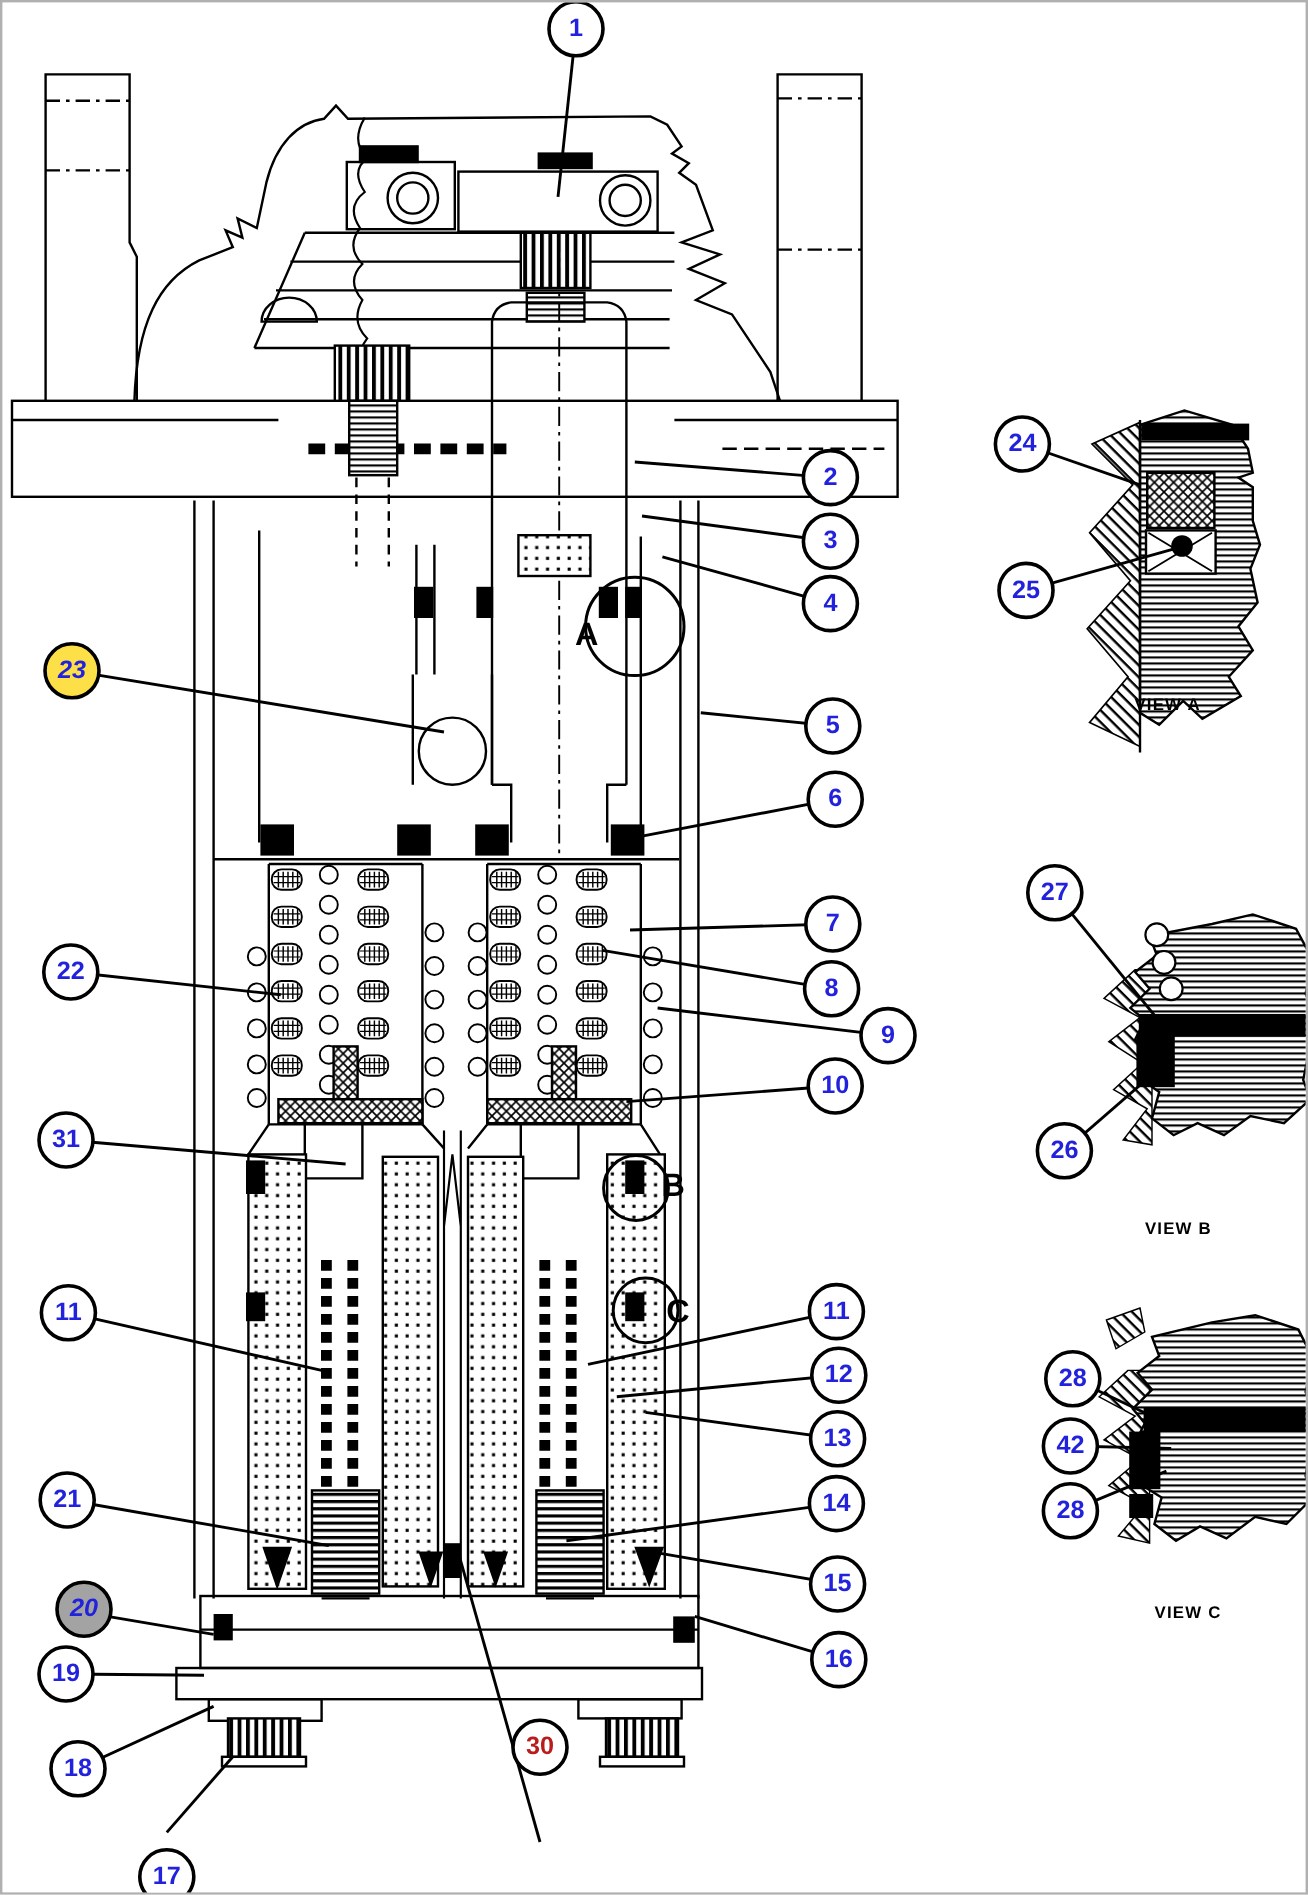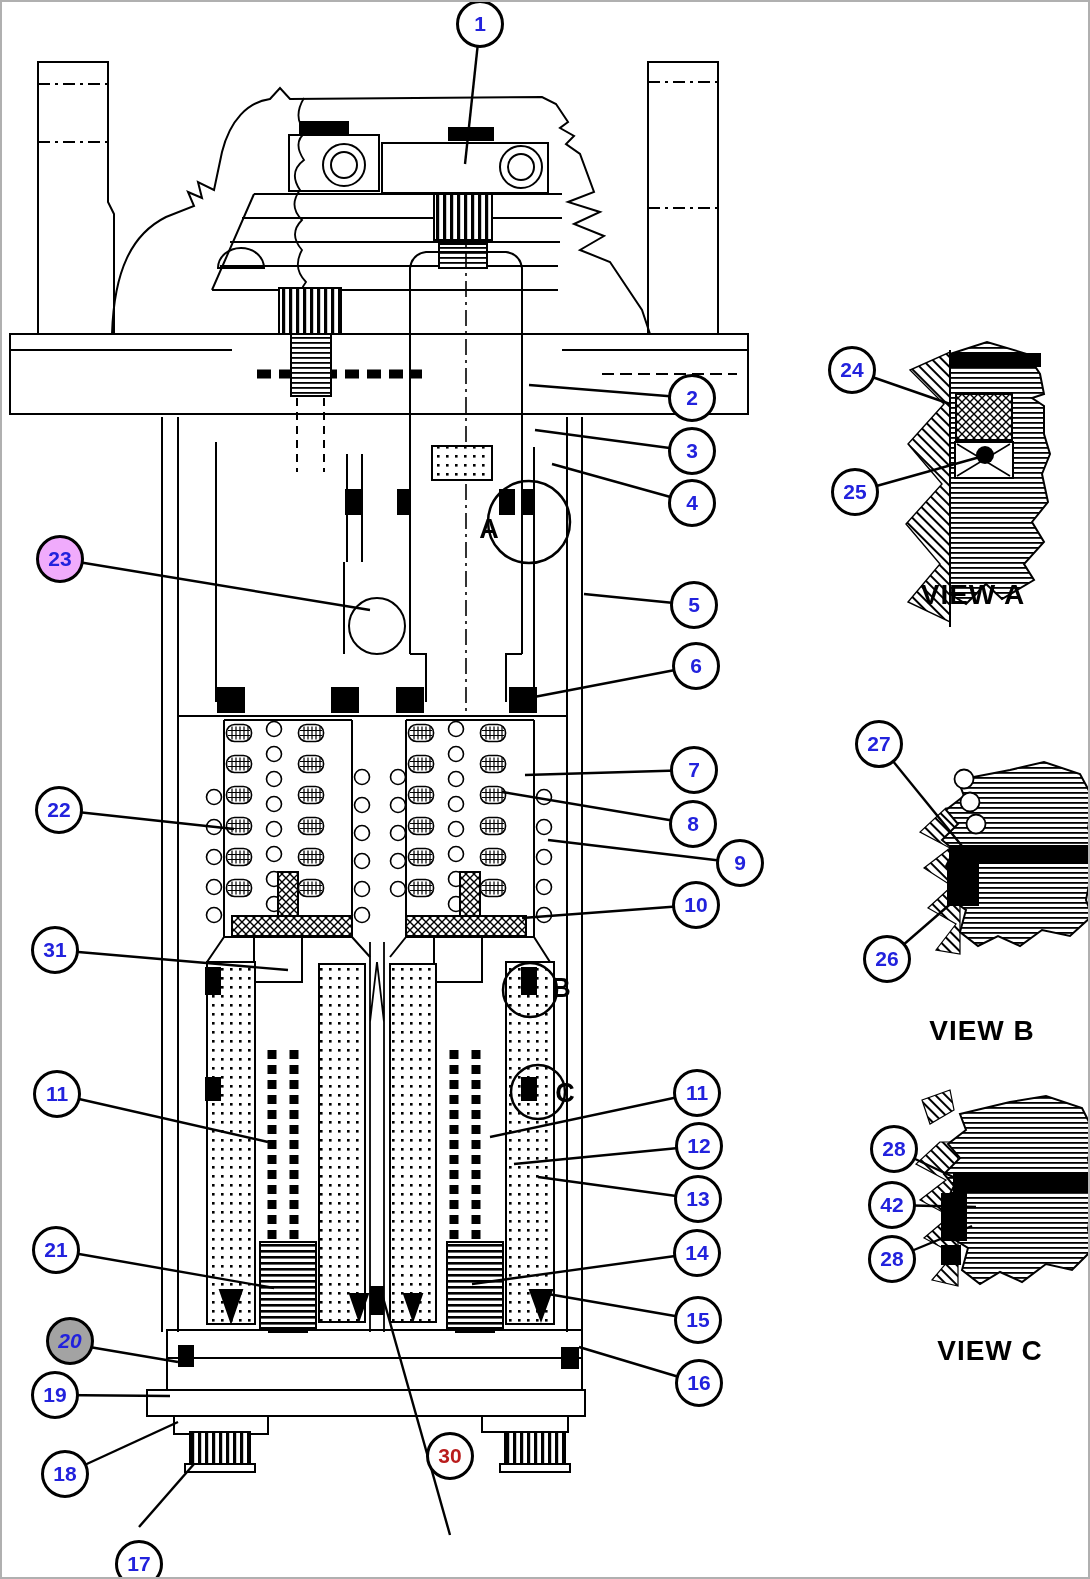--- a/index.html
+++ b/index.html
@@ -6,21 +6,21 @@
   #page{position:relative;width:1090px;height:1579px;background:#fff;
         border:2px solid #b0b0b0;box-sizing:border-box;overflow:hidden;
         font-family:"Liberation Sans",sans-serif;}
   #art-svg,#leader-lines{position:absolute;left:0;top:0;width:1090px;height:1579px;}
   #art-svg{z-index:1;} #leader-lines{z-index:2;}
   .balloon{position:absolute;z-index:3;width:42px;height:42px;border:3px solid #000;
            border-radius:50%;background:#fff;display:flex;align-items:center;justify-content:center;
            font-weight:bold;font-size:21px;transform:translate(-50%,-50%);
            font-family:"Liberation Sans",sans-serif;}
   .view-label{position:absolute;z-index:3;width:140px;text-align:center;color:#000;
-              font-weight:bold;font-size:28px;letter-spacing:1px;}
+              font-weight:bold;font-size:14px;letter-spacing:1px;}
   #view-a-label{left:901px;top:577px;}
   #view-b-label{left:910px;top:1013px;}
   #view-c-label{left:918px;top:1333px;}
   .marker-letter{position:absolute;z-index:3;color:#000;font-weight:bold;font-size:27px;
                  transform:translate(-50%,-50%);}
 </style>
 </head>
 <body>
 
 <div id="page">
@@ -363,21 +363,21 @@
     <div class="balloon" style="left: 691px; top: 822px; color: rgb(34, 34, 221); background: rgb(255, 255, 255); border-color: rgb(0, 0, 0);">8</div>
     <div class="balloon" style="left: 738px; top: 861px; color: rgb(34, 34, 221); background: rgb(255, 255, 255); border-color: rgb(0, 0, 0);">9</div>
     <div class="balloon" style="left: 694px; top: 903px; color: rgb(34, 34, 221); background: rgb(255, 255, 255); border-color: rgb(0, 0, 0);">10</div>
     <div class="balloon" style="left: 695px; top: 1091px; color: rgb(34, 34, 221); background: rgb(255, 255, 255); border-color: rgb(0, 0, 0);">11</div>
     <div class="balloon" style="left: 697px; top: 1144px; color: rgb(34, 34, 221); background: rgb(255, 255, 255); border-color: rgb(0, 0, 0);">12</div>
     <div class="balloon" style="left: 696px; top: 1197px; color: rgb(34, 34, 221); background: rgb(255, 255, 255); border-color: rgb(0, 0, 0);">13</div>
     <div class="balloon" style="left: 695px; top: 1251px; color: rgb(34, 34, 221); background: rgb(255, 255, 255); border-color: rgb(0, 0, 0);">14</div>
     <div class="balloon" style="left: 696px; top: 1318px; color: rgb(34, 34, 221); background: rgb(255, 255, 255); border-color: rgb(0, 0, 0);">15</div>
     <div class="balloon" style="left: 697px; top: 1381px; color: rgb(34, 34, 221); background: rgb(255, 255, 255); border-color: rgb(0, 0, 0);">16</div>
     <div class="balloon" style="left: 57px; top: 808px; color: rgb(34, 34, 221); background: rgb(255, 255, 255); border-color: rgb(0, 0, 0);">22</div>
-    <div class="balloon" style="left: 58px; top: 557px; color: rgb(34, 34, 221); background: #f0abfc; border-color: rgb(0, 0, 0);">23</div>
+    <div class="balloon" style="left: 58px; top: 557px; color: rgb(34, 34, 221); background: #fde047; border-color: rgb(0, 0, 0); font-style: italic;">23</div>
     <div class="balloon" style="left: 53px; top: 948px; color: rgb(34, 34, 221); background: rgb(255, 255, 255); border-color: rgb(0, 0, 0);">31</div>
     <div class="balloon" style="left: 55px; top: 1092px; color: rgb(34, 34, 221); background: rgb(255, 255, 255); border-color: rgb(0, 0, 0);">11</div>
     <div class="balloon" style="left: 54px; top: 1248px; color: rgb(34, 34, 221); background: rgb(255, 255, 255); border-color: rgb(0, 0, 0);">21</div>
     <div class="balloon" style="left: 68px; top: 1339px; color: rgb(34, 34, 221); background: #a3a3a3; border-color: rgb(0, 0, 0); font-style: italic;">20</div>
     <div class="balloon" style="left: 53px; top: 1393px; color: rgb(34, 34, 221); background: rgb(255, 255, 255); border-color: rgb(0, 0, 0); text-align: center;">19</div>
     <div class="balloon" style="left: 63px; top: 1472px; color: rgb(34, 34, 221); background: rgb(255, 255, 255); border-color: rgb(0, 0, 0);">18</div>
     <div class="balloon" style="left: 137px; top: 1562px; color: rgb(34, 34, 221); background: rgb(255, 255, 255); border-color: rgb(0, 0, 0);">17</div>
     <div class="balloon" style="left: 448px; top: 1454px; color: #b91c1c; background: rgb(255, 255, 255); border-color: rgb(0, 0, 0); text-align: center;">30</div>
     <div class="balloon" style="left: 850px; top: 368px; color: rgb(34, 34, 221); background: rgb(255, 255, 255); border-color: rgb(0, 0, 0);">24</div>
     <div class="balloon" style="left: 853px; top: 490px; color: rgb(34, 34, 221); background: rgb(255, 255, 255); border-color: rgb(0, 0, 0);">25</div>

